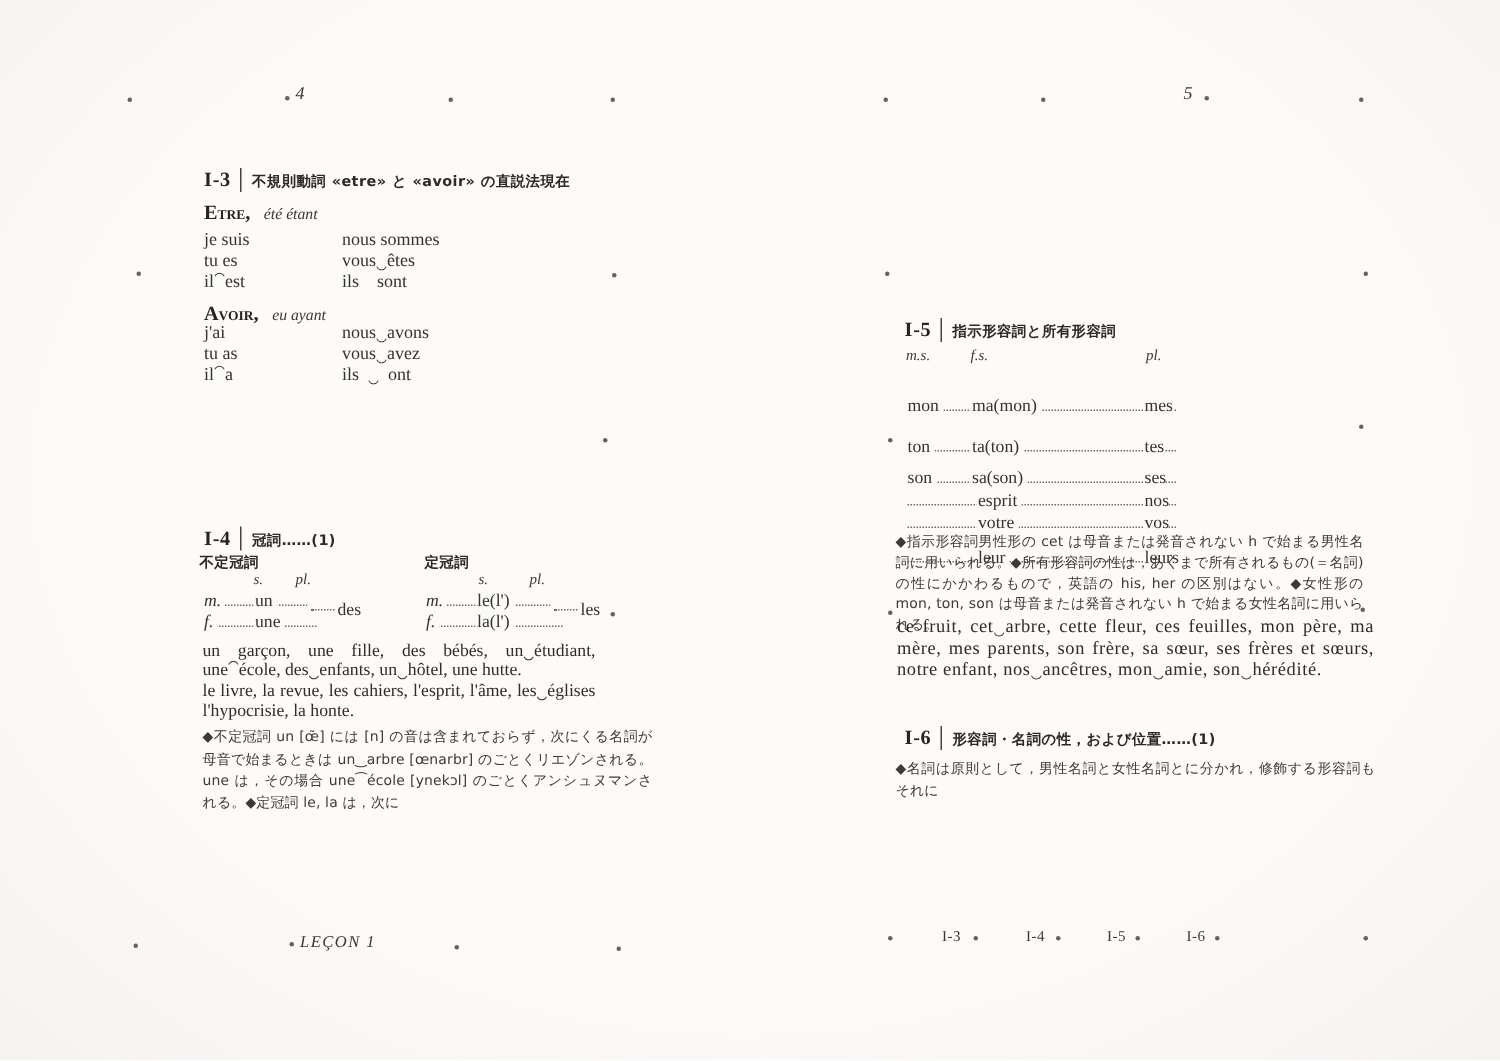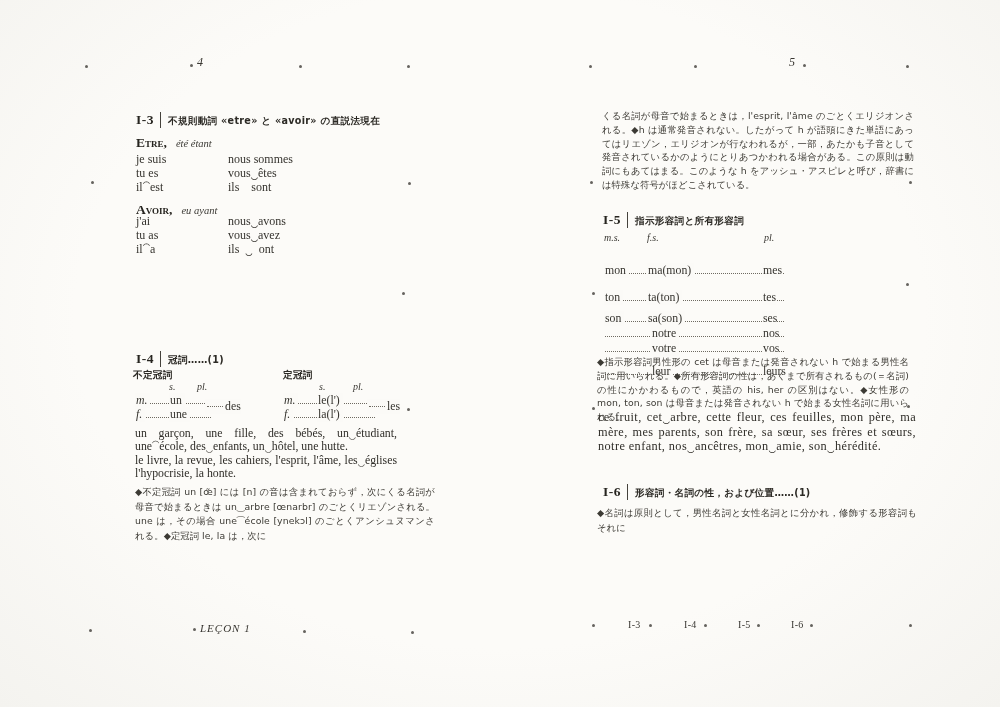--- a/index.html
+++ b/index.html
@@ -146,21 +146,20 @@
 
   <div class="abs fr-ex" style="left:135px;top:427px;width:262px">un garçon, une fille, des bébés, un‿étudiant, une⁀école, des‿enfants, un‿hôtel, une hutte.</div>
   <div class="abs jp-note" style="left:135px;top:485px;width:300px">◆不定冠詞 un [œ̃] には [n] の音は含まれておらず，次にくる名詞が母音で始まるときは un‿arbre [œnarbr] のごとくリエゾンされる。une は，その場合 une⁀école [ynekɔl] のごとくアンシュヌマンされる。◆定冠詞 le, la は，次に</div>
 
   <div class="abs fr-ex" style="left:135px;top:454px;width:262px">le livre, la revue, les cahiers, l'esprit, l'âme, les‿églises l'hypocrisie, la honte.</div>
 
   <div class="abs footer-lecon" style="left:200px;top:622px">LEÇON 1</div>
 
   <div class="abs pageno" style="left:789px;top:55px">5</div>
 
-  <div class="abs jp-note" style="left:602px;top:109px;width:312px;line-height:13.8px">くる名詞が母音で始まるときは，l'esprit, l'âme のごとくエリジオンされる。◆h は通常発音されない。したがって h が語頭にきた単語にあってはリエゾン，エリジオンが行なわれるが，一部，あたかも子音として発音されているかのようにとりあつかわれる場合がある。この原則は動詞にもあてはまる。このような h をアッシュ・アスピレと呼び，辞書には特殊な符号がほどこされている。</div>
 
   <div class="abs sec-head" style="left:603px;top:212px">
     <span class="sec-label">I-5</span>
     <span class="sec-title">指示形容詞と所有形容詞</span>
   </div>
 
   <div class="abs" style="left:604px;top:232px;width:230px">
     <div style="position:relative;height:14px">
       <span class="small-it" style="position:absolute;left:0">m.s.</span>
       <span class="small-it" style="position:absolute;left:43px">f.s.</span>
@@ -176,21 +175,21 @@
       <span style="left:43px">ta(ton)</span>
       <span style="left:158px;padding-right:0">tes</span>
     </div>
     <div class="prow" style="width:182px;margin-top:8px">
       <span style="left:0">son</span>
       <span style="left:43px">sa(son)</span>
       <span style="left:158px;padding-right:0">ses</span>
     </div>
     <div class="prow" style="width:182px;margin-top:2px">
 
-      <span style="left:47px">notre</span>
+      <span style="left:47px">esprit</span>
       <span style="left:158px;padding-right:0">nos</span>
     </div>
     <div class="prow" style="width:182px;margin-top:2px">
 
       <span style="left:47px">votre</span>
       <span style="left:158px;padding-right:0">vos</span>
     </div>
     <div class="prow" style="width:182px;margin-top:10px">
 
       <span style="left:47px">leur</span>

